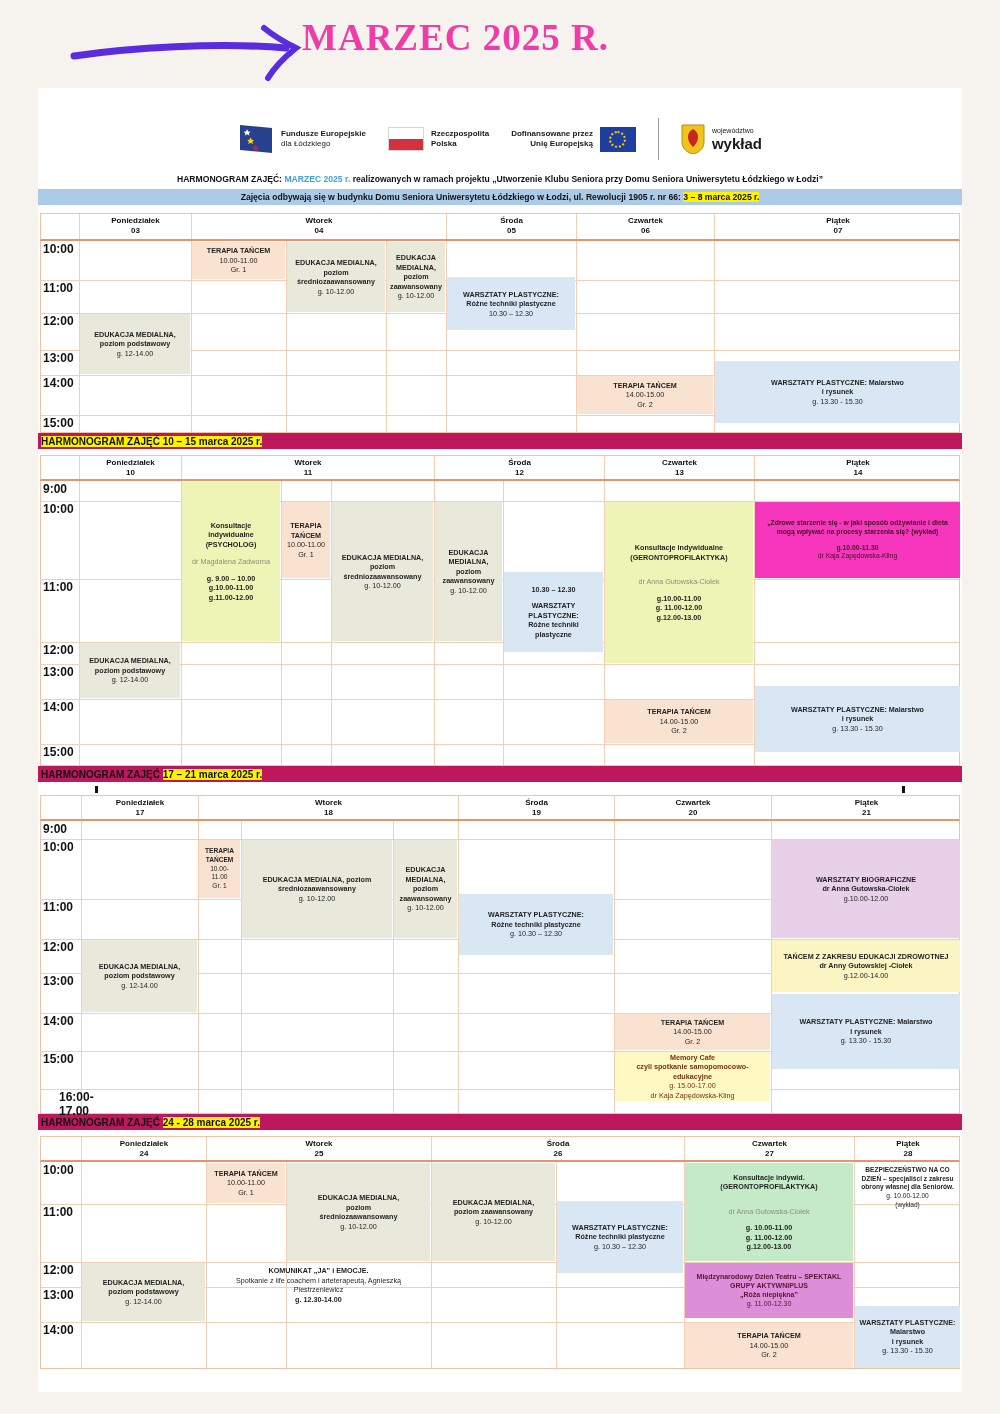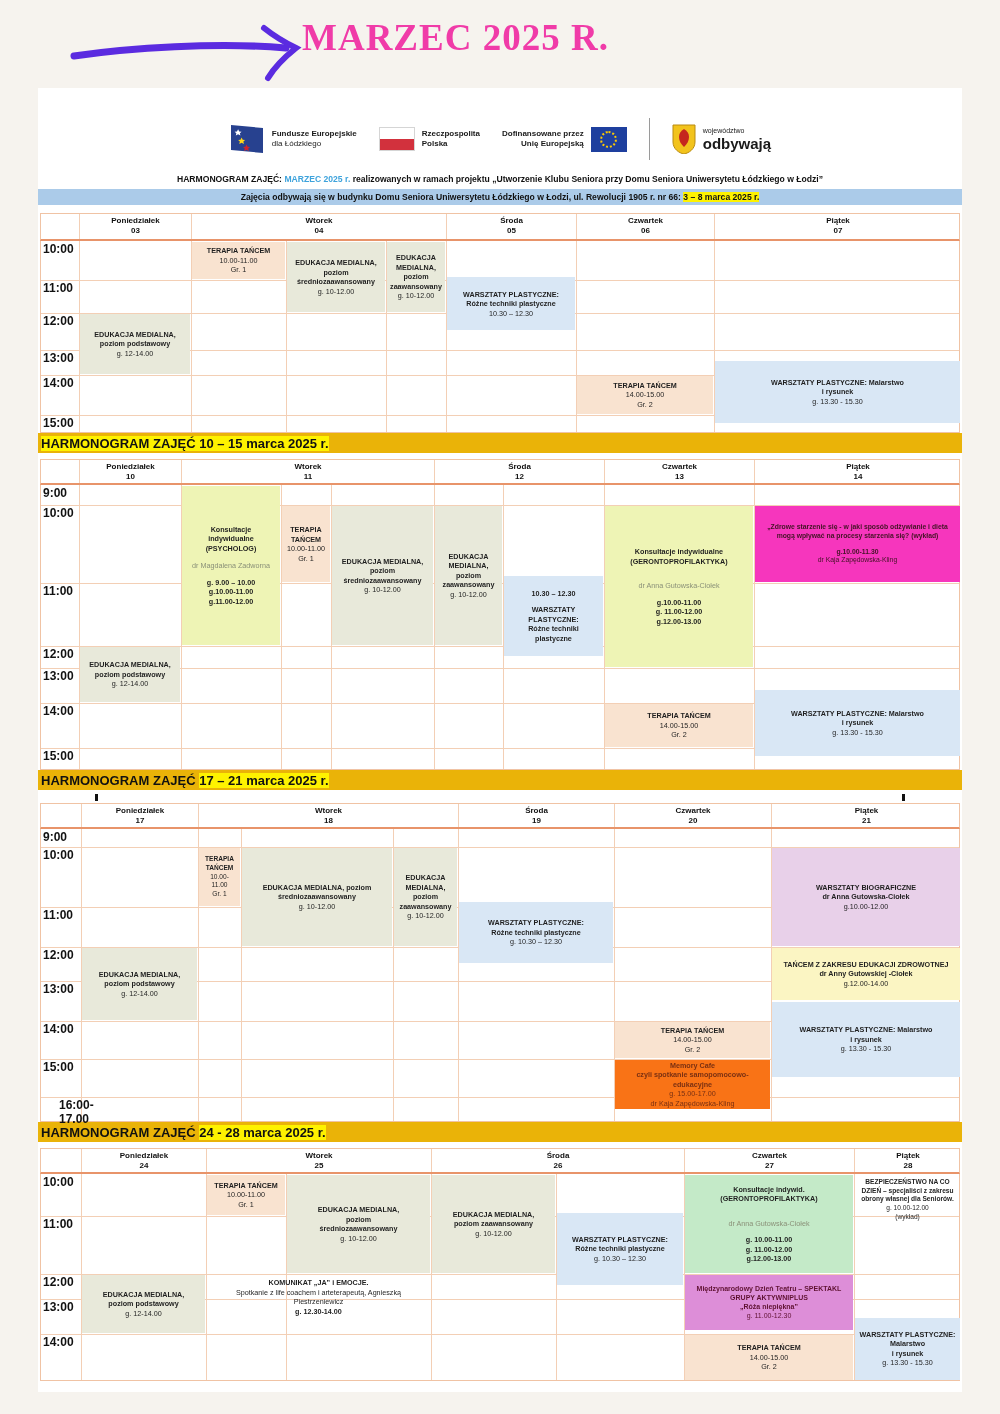--- a/index.html
+++ b/index.html
@@ -18,21 +18,21 @@
   .plflag .r{flex:1;background:#d2313d;}
   .euflag{width:36px;height:25px;background:#1e3f9e;display:flex;align-items:center;justify-content:center;}
   .euflag .stars{width:13px;height:13px;border-radius:50%;border:2px dotted #ffcc00;}
   .logo-divider{width:1px;height:42px;background:#9a9a9a;}
   .lodz-txt .small{font-size:7px;}
   .lodz-txt .big{font-size:15px;font-weight:bold;line-height:1;}
   .program-line{text-align:center;font-size:8.6px;font-weight:bold;color:#111;padding:6px 0 5px 0;}
   .program-line .month{color:#3ea3dc;}
   .loc-bar{background:#abcbe9;text-align:center;font-size:8.6px;font-weight:bold;color:#111;padding:3px 0;}
   .loc-bar .hl,.sec-hl{background:#fef200;}
-  .section-bar{background:#eab308;font-size:13px;font-weight:bold;color:#111;padding:2.5px 0 2.5px 3px;text-align:left;}
+  .section-bar{background:#be185d;font-size:10px;font-weight:bold;color:#111;padding:2.5px 0 2.5px 3px;text-align:left;}
   .gap8{height:8px;} .gap6{height:6px;}
   .tickrow{position:relative;height:13px;}
   .tick{position:absolute;top:4px;width:2.5px;height:7px;background:#111;}
   .wk{position:relative;margin:0 2px;width:920px;}
   .wk-head{position:relative;border:1px solid #f0c3a4;border-bottom:2px solid #e8946a;box-sizing:border-box;}
   .day-cell{position:absolute;top:0;height:100%;text-align:center;font-size:8px;font-weight:bold;color:#111;line-height:1.3;padding-top:2px;box-sizing:border-box;border-left:1px solid #f3cfb5;}
   .wk-body{position:relative;border:1px solid #f0c3a4;border-top:none;box-sizing:border-box;background:#fff;}
   .vline{position:absolute;top:0;bottom:0;width:1px;background:#f3cfb5;}
   .hline{position:absolute;left:0;right:0;height:1px;background:#f3cfb5;}
   .tlab{position:absolute;font-size:12px;font-weight:bold;color:#111;white-space:pre-line;line-height:1.15;padding-left:2px;}
@@ -88,21 +88,21 @@
         </div>
     </div>
     <div class="logo-divider"></div>
     <div class="logo">
       <svg width="24" height="30" viewBox="0 0 24 30">
         <path d="M1 1 H23 V18 C23 25 17 29 12 30 C7 29 1 25 1 18 Z" fill="#f2c31c" stroke="#b98b10" stroke-width="1"></path>
         <path d="M12 5 C9 7 7 9 7 13 C7 17 9 20 12 23 C15 20 17 17 17 13 C17 9 15 7 12 5 Z" fill="#c5271e"></path>
       </svg>
       <div class="logo-txt lodz-txt">
         <span class="small">województwo</span>
-        <b class="big">odbywają</b>
+        <b class="big">wykład</b>
       </div>
     </div>
   </div>
 
   <div class="program-line">
     <span>HARMONOGRAM ZAJĘĆ: </span><span class="month">MARZEC 2025 r.</span><span> realizowanych w ramach projektu  „Utworzenie Klubu Seniora przy Domu Seniora Uniwersytetu Łódzkiego w Łodzi”</span>
   </div>
 
   <div class="loc-bar">
     <span>Zajęcia odbywają się w budynku Domu Seniora Uniwersytetu Łódzkiego w Łodzi, ul. Rewolucji 1905 r. nr 66:  </span><span class="hl">3 – 8 marca 2025 r.</span>
@@ -389,21 +389,21 @@
           <div class="ev" style="left: 418px; width: 154px; top: 73px; height: 61px; background: rgb(217, 231, 245);">
             <div class="b">WARSZTATY PLASTYCZNE:</div>
             <div class="b">Różne techniki plastyczne</div>
             <div class="n">g. 10.30 – 12.30</div>
           </div>
           <div class="ev" style="left: 574px; width: 155px; top: 193px; height: 36px; background: rgb(249, 227, 208);">
             <div class="b">TERAPIA TAŃCEM</div>
             <div class="n">14.00-15.00</div>
             <div class="n">Gr. 2</div>
           </div>
-          <div class="ev" style="left: 574px; width: 155px; top: 231px; height: 48.5px; background: #f97316; color: rgb(122, 48, 18);">
+          <div class="ev" style="left: 574px; width: 155px; top: 231px; height: 48.5px; background: #fef9c3; color: rgb(122, 48, 18);">
             <div class="b">Memory Cafe</div>
             <div class="b">czyli spotkanie samopomocowo-</div>
             <div class="b">edukacyjne</div>
             <div class="n">g. 15.00-17.00</div>
             <div class="n">dr Kaja Zapędowska-Kling</div>
           </div>
           <div class="ev" style="left: 731px; width: 188px; top: 19px; height: 98px; background: rgb(232, 208, 233);">
             <div class="b">WARSZTATY BIOGRAFICZNE</div>
             <div class="b">dr Anna Gutowska-Ciołek</div>
             <div class="n">g.10.00-12.00</div>

